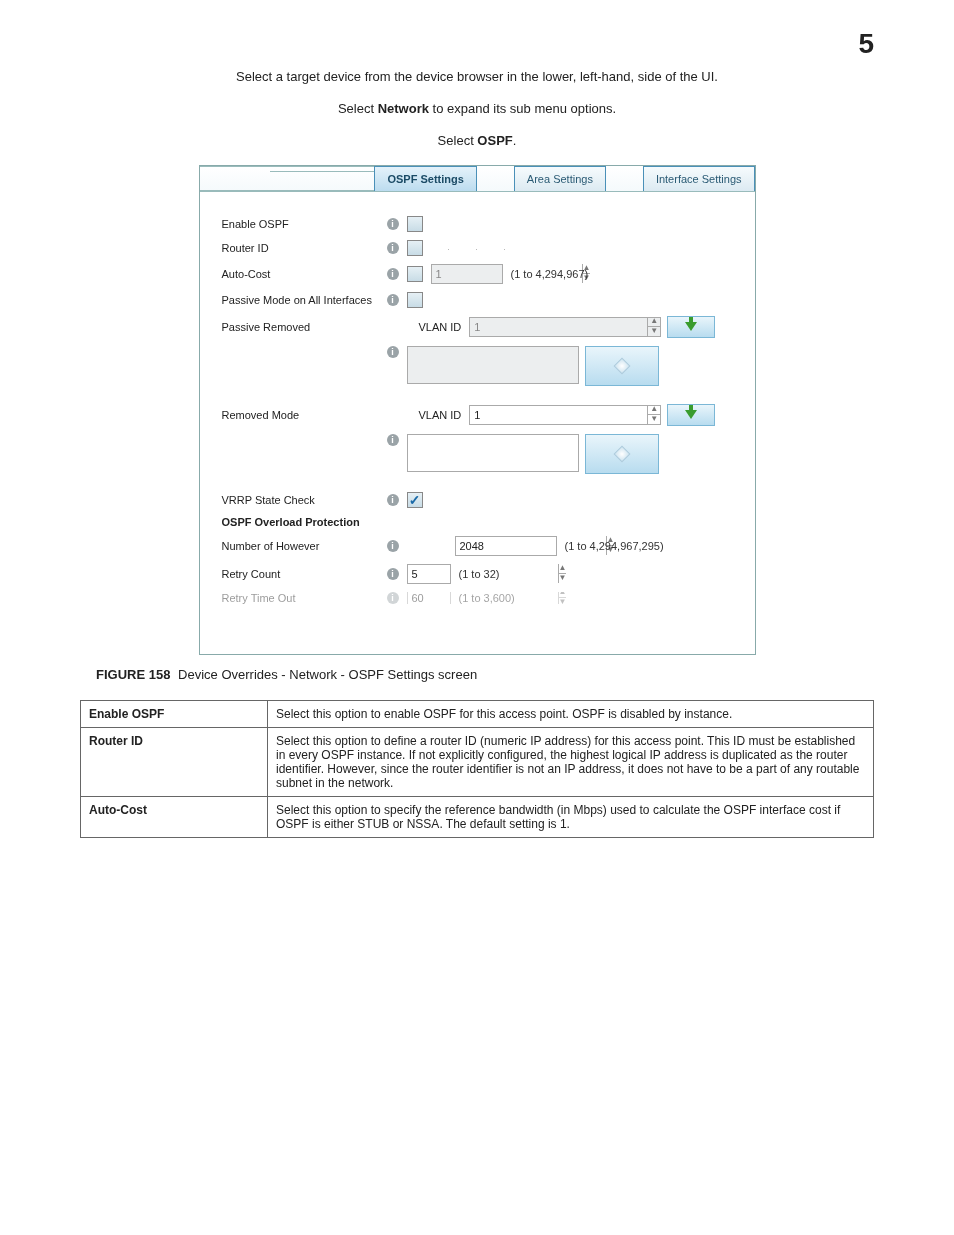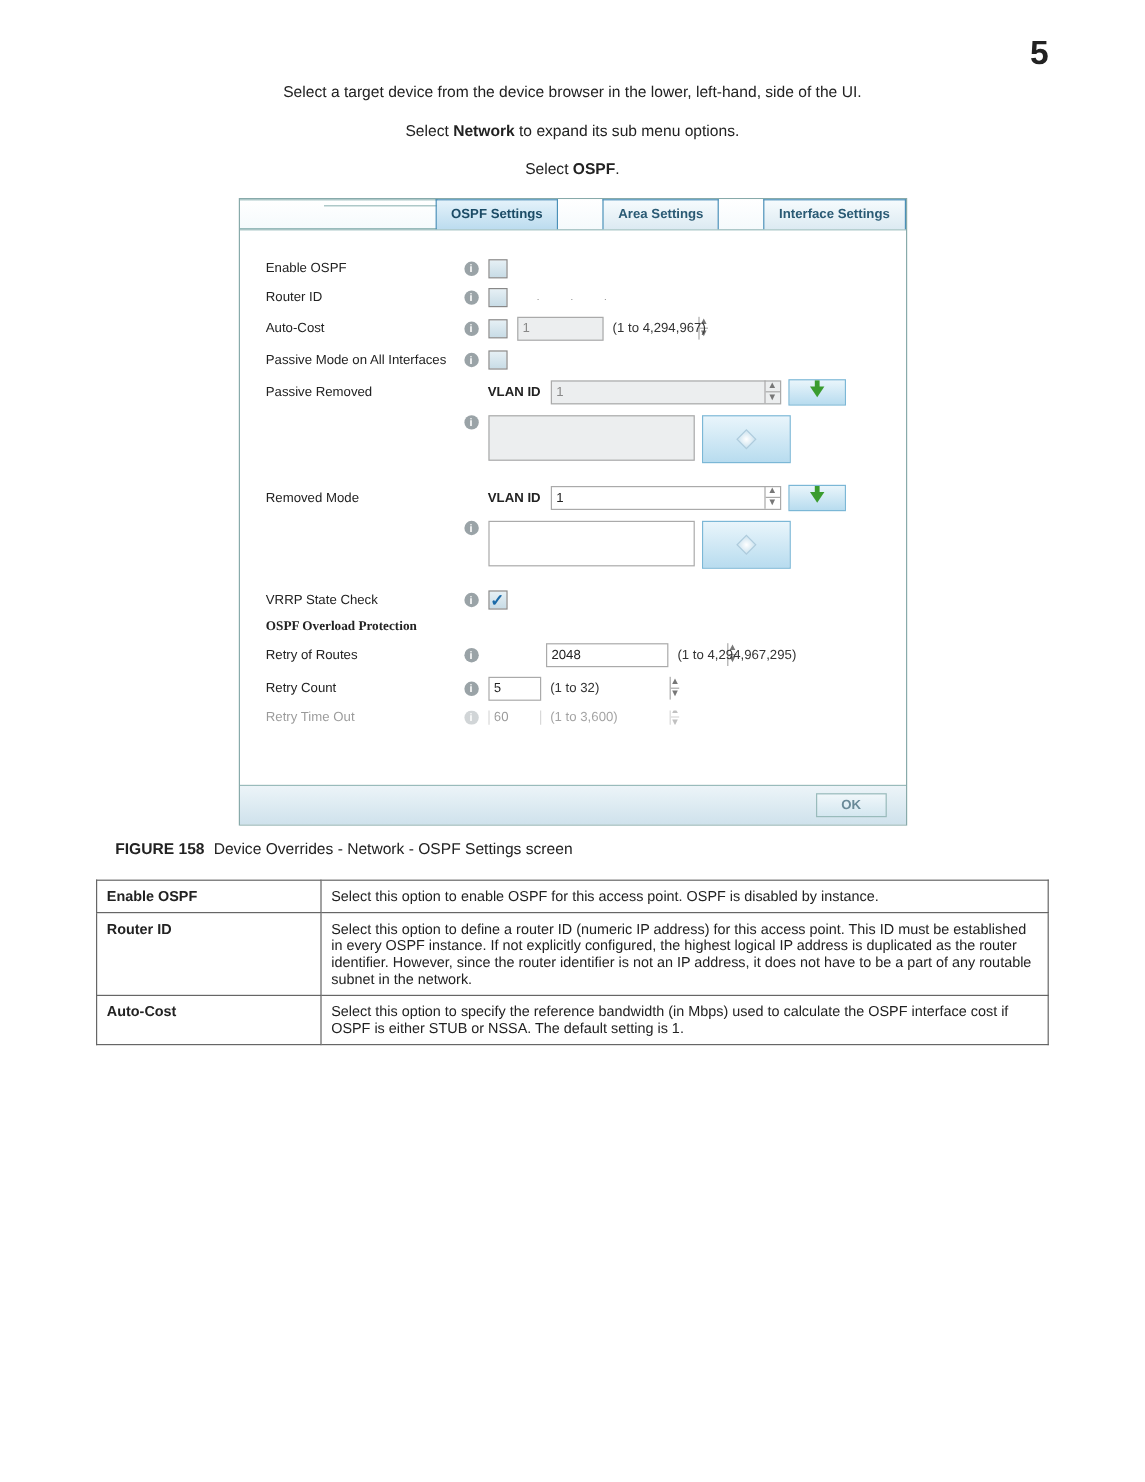--- a/index.html
+++ b/index.html
@@ -58,42 +58,41 @@
   background: linear-gradient(#e4f2fa, #bcdcef);
   color: #1b4b66;
   font-weight: bold;
   font-size: 11px;
   margin-left: -1px;
   cursor: pointer;
 }
 .tab.inactive {
   background: linear-gradient(#f6fbfd, #dceaf2);
   color: #2a5a74;
-  font-weight: bold;
+  font-weight: normal;
   margin-left: 37px;
 }
 .form-area {
   padding: 24px 18px 8px 22px;
   min-height: 430px;
 }
 .form-row {
   display: flex;
   align-items: center;
   margin-bottom: 8px;
 }
 .form-row.top {
   align-items: flex-start;
 }
 .label {
   width: 165px;
   flex-shrink: 0;
 }
 .label.bold {
   font-weight: bold;
-  font-family: Liberation Serif, serif;
 }
 .info-icon {
   width: 12px;
   height: 12px;
   border-radius: 50%;
   background: #9aa3a7;
   color: #fff;
   font-size: 9px;
   line-height: 12px;
   text-align: center;
@@ -163,23 +162,22 @@
   color: #777;
   cursor: pointer;
 }
 .spinner div:first-child { border-bottom: 1px solid #aaa; }
 .hint {
   margin-left: 8px;
   color: #333;
   text-align: right;
 }
 .vlan-label {
-  margin-left: 0;
+  margin-left: 12px;
   margin-right: 8px;
-  font-weight: bold;
 }
 .add-btn {
   width: 46px;
   height: 20px;
   margin-left: 6px;
   background: linear-gradient(#e9f5fb, #b8dcef);
   border: 1px solid #7bb7d6;
   display: flex;
   align-items: center;
   justify-content: center;
@@ -379,21 +377,21 @@
         <div class="label">VRRP State Check</div>
         <div class="info-icon">i</div>
         <div class="checkbox checked"></div>
       </div>
 
       <div class="form-row">
         <div class="label bold" style="width:auto">OSPF Overload Protection</div>
       </div>
 
       <div class="form-row">
-        <div class="label">Retry of Routes</div>
+        <div class="label">Number of However</div>
         <div class="info-icon">i</div>
         <div class="num-input wide active">
           <input value="2048" style="">
           <div class="spinner">
               <div>▲</div>
               <div>▼</div>
             </div>
         </div>
         <div class="hint">(1 to 4,294,967,295)</div>
       </div>
@@ -419,23 +417,20 @@
           <div class="spinner">
               <div>▲</div>
               <div>▼</div>
             </div>
         </div>
         <div class="hint">(1 to 3,600)</div>
       </div>
 
     </div>
 
-    <div class="footer-bar">
-      <div class="ok-btn">OK</div>
-    </div>
   </div>
 
   <div class="caption">
     <b>FIGURE 158</b>
     <span>Device Overrides - Network - OSPF Settings screen</span>
   </div>
 
 
   <table class="desc">
     <tbody>

